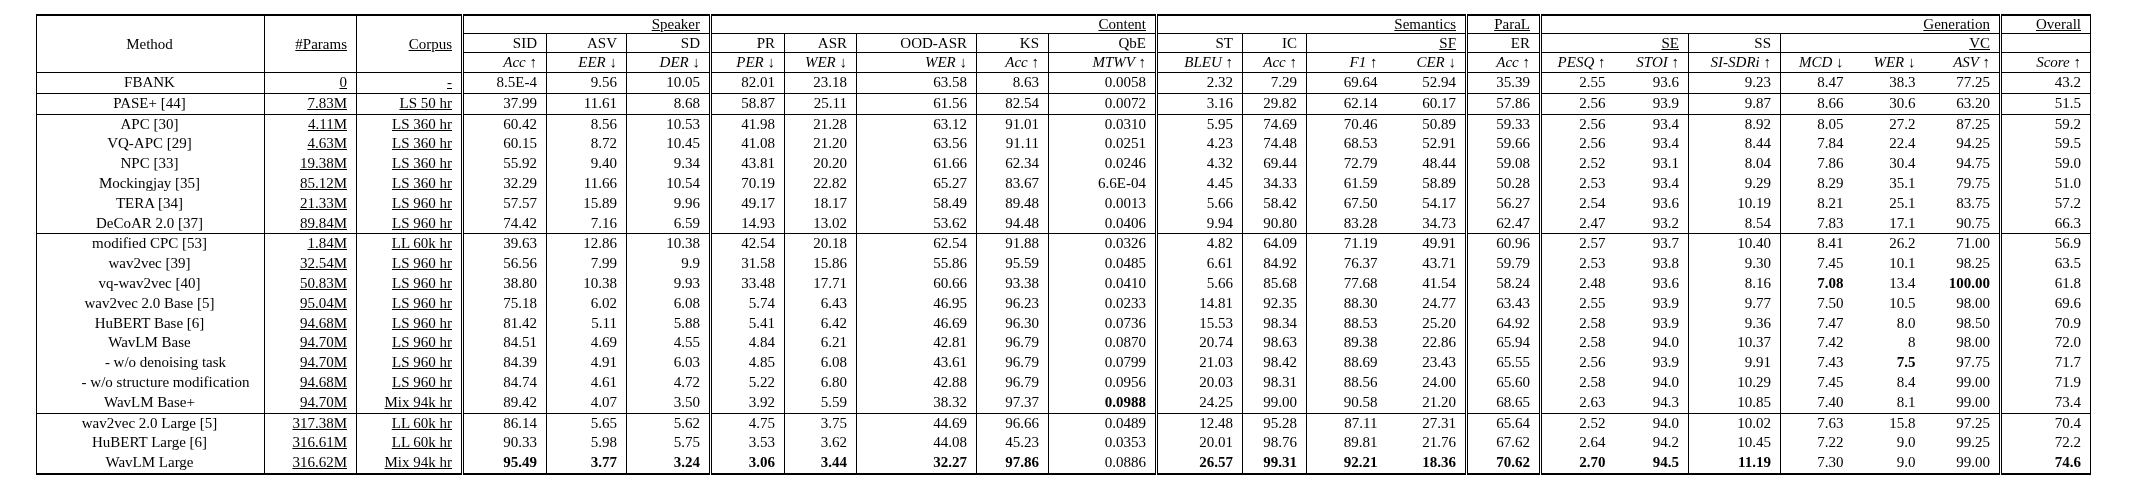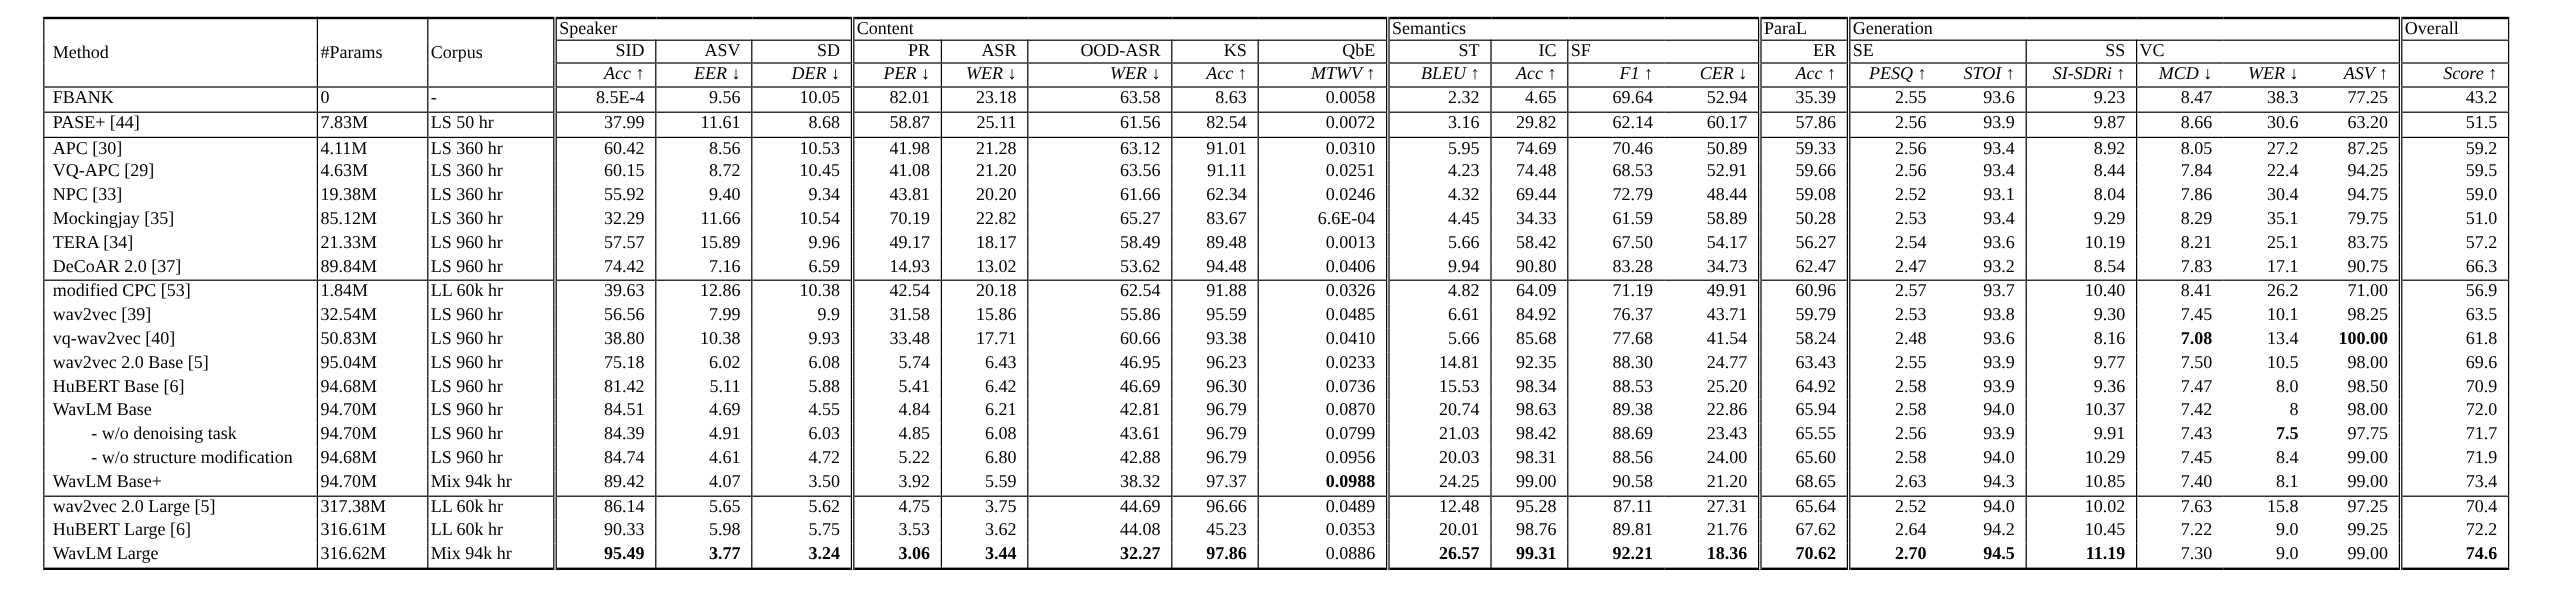--- a/index.html
+++ b/index.html
@@ -10,22 +10,22 @@
     color:#000; border:1px solid #000; border-top:2px solid #000; border-bottom:2px solid #000;
   }
   th, td {
     overflow:hidden; white-space:nowrap; font-weight:normal;
     font-size:15px; padding:0 9px 0 2px; box-sizing:border-box;
   }
   td { height:19.8px; line-height:19.8px; }
   .h1 th { height:17px; line-height:17px; }
   .h2 th { height:18px; line-height:18px; }
   .h3 th { height:19px; line-height:19px;font-style:italic; }
-  .al { text-align:left; padding-left:7px; }
-  .ac { text-align:left; }
+  .al { text-align:center; padding-left:7px; }
+  .ac { text-align:right;text-decoration:underline; }
   .ar { text-align:right; }
   .ind { padding-left:39px; }
   .lb-s { border-left:1px solid #000; }
   .lb-d { border-left:3px double #000; }
   .hb, .hb2, .vspan { border-bottom:1px solid #000; }
   .vspan { vertical-align:middle; }
   tr.sec td { border-top:1px solid #000; }
   .b { font-weight:bold; }
 </style>
 </head>
@@ -118,21 +118,21 @@
           <td class="ac lb-s">-</td>
           <td class="ar lb-d">8.5E-4</td>
           <td class="ar lb-s">9.56</td>
           <td class="ar lb-s">10.05</td>
           <td class="ar lb-d">82.01</td>
           <td class="ar lb-s">23.18</td>
           <td class="ar lb-s">63.58</td>
           <td class="ar lb-s">8.63</td>
           <td class="ar lb-s">0.0058</td>
           <td class="ar lb-d">2.32</td>
-          <td class="ar lb-s">4.65</td>
+          <td class="ar lb-s">7.29</td>
           <td class="ar lb-s">69.64</td>
           <td class="ar">52.94</td>
           <td class="ar lb-d">35.39</td>
           <td class="ar lb-d">2.55</td>
           <td class="ar">93.6</td>
           <td class="ar lb-s">9.23</td>
           <td class="ar lb-s">8.47</td>
           <td class="ar">38.3</td>
           <td class="ar">77.25</td>
           <td class="ar lb-d">43.2</td>

